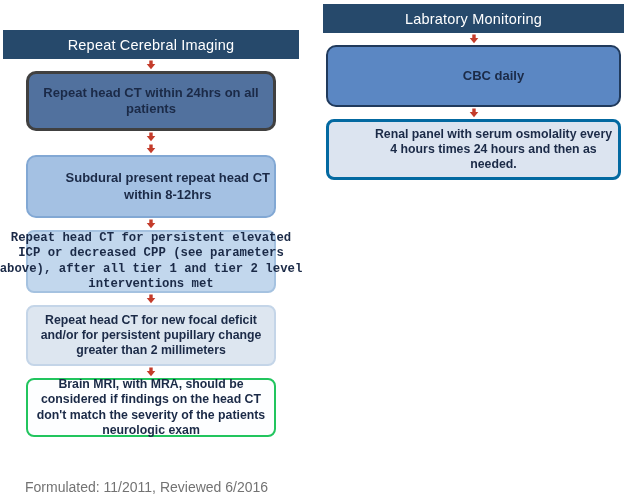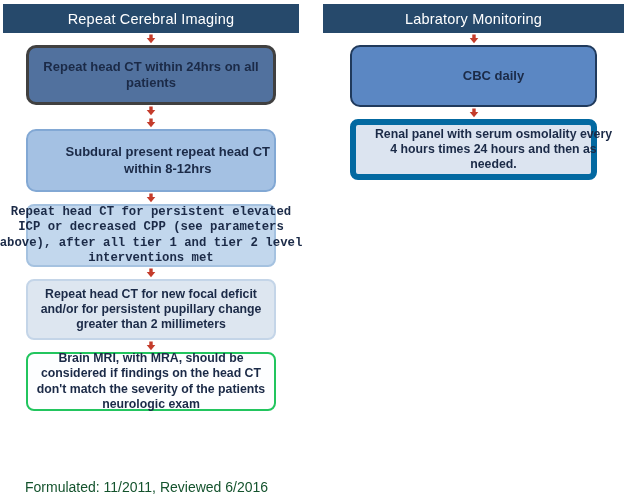--- a/index.html
+++ b/index.html
@@ -4,21 +4,21 @@
 <style>
   html, body { margin: 0; padding: 0; }
   body {
     width: 627px; height: 498px; background: #ffffff;
     font-family: "Liberation Sans", sans-serif;
     overflow: hidden;
   }
   .canvas { position: relative; width: 627px; height: 498px; background: #fff; }
 
   .col { position: absolute; top: 4px; display: flex; flex-direction: column; align-items: center; }
-  .col-left  { left: 3px;  width: 296px; }
+  .col-left  { left: 3px;  width: 296px; margin-top: 26px; }
   .col-right { left: 323px; width: 301px; }
 
   .hdr {
     width: 100%; height: 29px; background: #26496B; color: #ffffff;
     display: flex; align-items: center; justify-content: center;
     font-size: 14.5px; letter-spacing: 0.2px;
   }
 
   .arrow-row { height: 12px; display: flex; align-items: center; justify-content: center; }
   .arrow-row svg { display: block; }
@@ -33,27 +33,27 @@
   .fs13 .txt { font-size: 13px; }
   .fs12 .txt { font-size: 12.3px; }
 
   .box1 { height: 60px; background: #51719E; border: 3px solid #404040; }
   .box2 { height: 61px; background: #5B87C3; border: 2px solid #203A5C; }
   .box3 { height: 63px; background: #A4C1E3; border: 2px solid #82A8D4; justify-content: flex-end; }
   .box4 { height: 63px; background: #C2D7ED; border: 2px solid #A5C2E0; border-radius: 8px; font-family: Liberation Mono, monospace; }
   .box5 { height: 61px; background: #DDE6F0; border: 2px solid #C4D5E8; border-radius: 8px; }
   .box6 { height: 59px; background: #FDFEFF; border: 2px solid #22c55e; border-radius: 8px; }
 
-  .boxr  { width: 247px; padding-left: 44px; }
+  .boxr  { width: 295px; padding-left: 44px; }
   .cbc   { height: 62px; background: #5B87C3; border: 2px solid #203A5C; }
-  .renal { height: 61px; background: #DCE4F0; border: 6px solid #0369a1; border-radius: 8px; }
+  .renal { height: 61px; background: #DCE4F0; border: 3px solid #0369a1; border-radius: 8px; }
 
   .footer {
     position: absolute; left: 25px; top: 479px;
-    font-size: 14px; color: #14532d;
+    font-size: 14px; color: #737373;
   }
 </style>
 </head>
 <body>
 
 <div class="canvas">
 
   <div class="col col-left">
     <div class="hdr">Repeat Cerebral Imaging</div>
 

